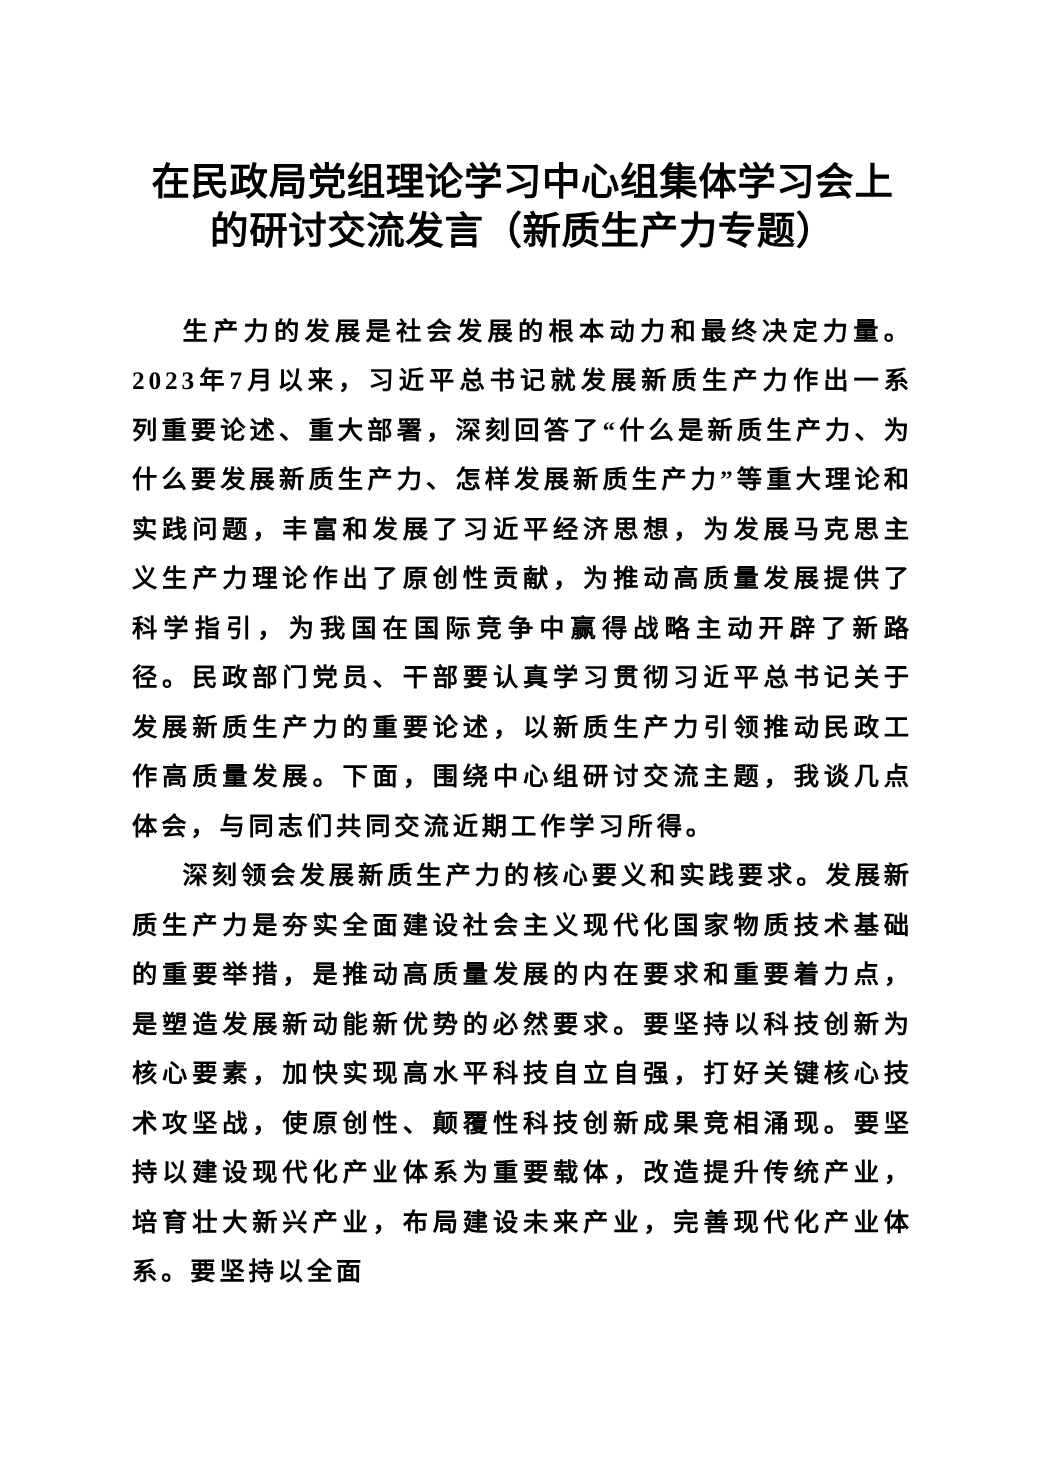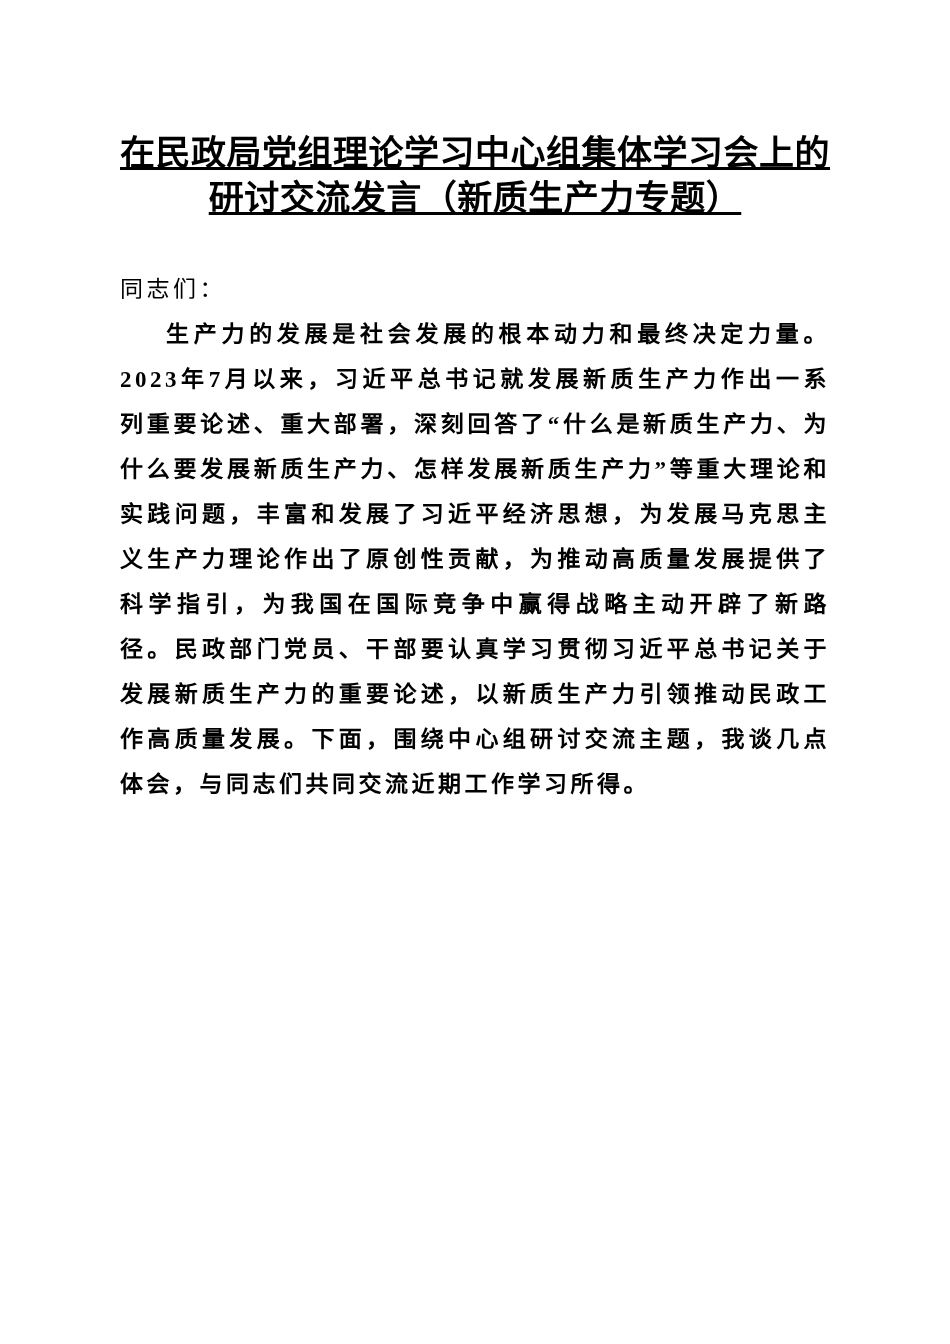--- a/index.html
+++ b/index.html
@@ -15,28 +15,27 @@
     overflow: hidden;
     font-family: "Liberation Serif", "DejaVu Serif", serif;
     color: #000000;
     box-sizing: border-box;
   }
   .content {
     padding: 0 120px;
     box-sizing: border-box;
   }
   .doc-title {
-    margin: 0;
+    margin: 12px;
     padding-top: 131px;
     font-size: 35px;
     line-height: 45px;
     font-weight: bold;
     text-align: center;
     letter-spacing: 0.5px;
-    text-decoration: underline;
   }
   .doc-body {
     margin-top: 46px;
     font-size: 23px;
     line-height: 45px;
     letter-spacing: 3.5px;
     text-align: justify;
     text-justify: inter-ideograph;
   }
   .doc-body p {
@@ -51,17 +50,17 @@
     font-weight: bold;
   }
 </style>
 </head>
 <body>
 
 <div class="page">
   <div class="content">
     <h1 class="doc-title">在民政局党组理论学习中心组集体学习会上的研讨交流发言（新质生产力专题）</h1>
     <div class="doc-body">
-      <p class="salutation">同志们：</p>
       <p class="para">生产力的发展是社会发展的根本动力和最终决定力量。2023年7月以来，习近平总书记就发展新质生产力作出一系列重要论述、重大部署，深刻回答了“什么是新质生产力、为什么要发展新质生产力、怎样发展新质生产力”等重大理论和实践问题，丰富和发展了习近平经济思想，为发展马克思主义生产力理论作出了原创性贡献，为推动高质量发展提供了科学指引，为我国在国际竞争中赢得战略主动开辟了新路径。民政部门党员、干部要认真学习贯彻习近平总书记关于发展新质生产力的重要论述，以新质生产力引领推动民政工作高质量发展。下面，围绕中心组研讨交流主题，我谈几点体会，与同志们共同交流近期工作学习所得。</p>
+      <p class="para">深刻领会发展新质生产力的核心要义和实践要求。发展新质生产力是夯实全面建设社会主义现代化国家物质技术基础的重要举措，是推动高质量发展的内在要求和重要着力点，是塑造发展新动能新优势的必然要求。要坚持以科技创新为核心要素，加快实现高水平科技自立自强，打好关键核心技术攻坚战，使原创性、颠覆性科技创新成果竞相涌现。要坚持以建设现代化产业体系为重要载体，改造提升传统产业，培育壮大新兴产业，布局建设未来产业，完善现代化产业体系。要坚持以全面</p>
     </div>
   </div>
 </div>
 
 </body></html>

